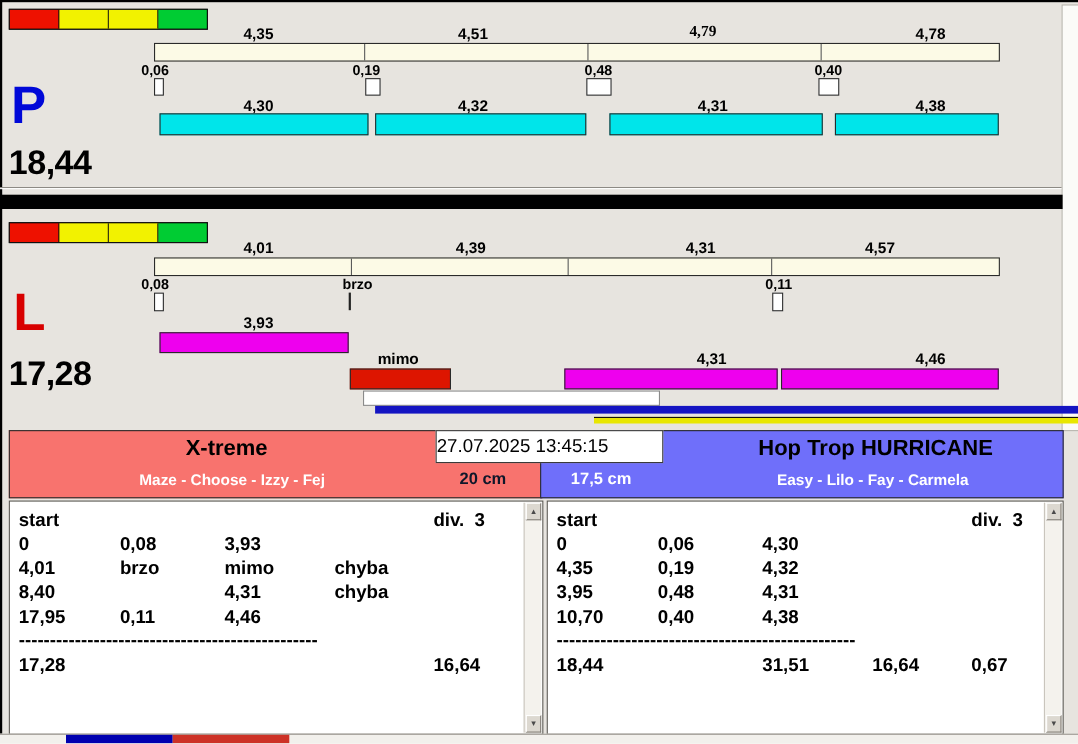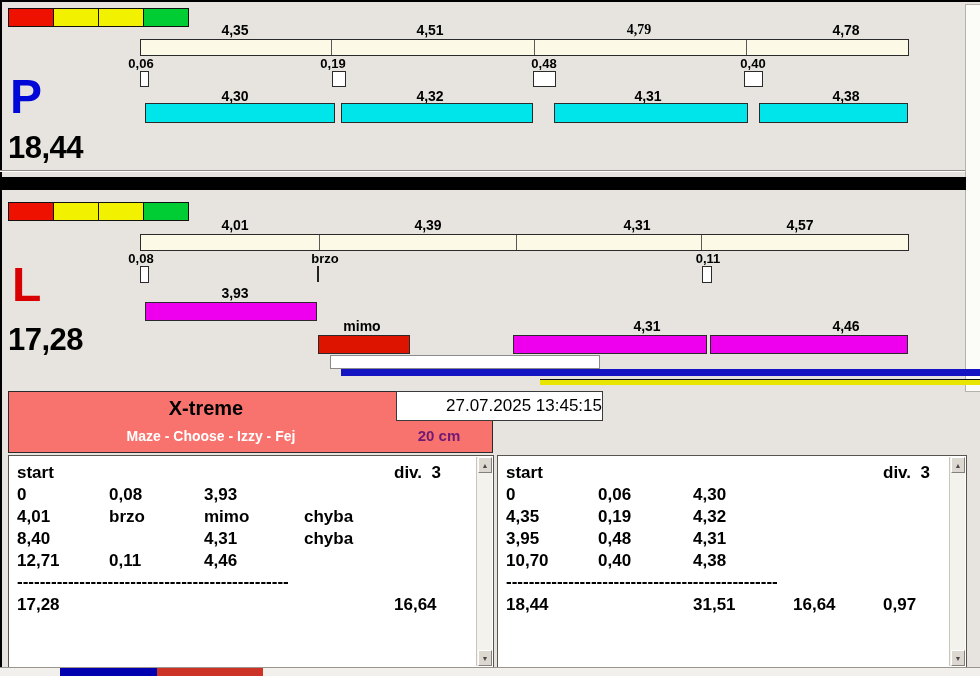--- a/index.html
+++ b/index.html
@@ -14,21 +14,21 @@
   .cream{background:#fcfae6;}
   .gapbox{background:#fff;}
   .vline{position:absolute;top:0;bottom:0;width:1px;background:#5a5a5a;}
   .cell-label{position:absolute;width:62px;text-align:center;font-size:14px;font-weight:bold;color:#000;}
   .gap-label{position:absolute;width:62px;text-align:center;font-size:13px;font-weight:bold;color:#000;}
   .bigletter{position:absolute;font-size:48px;line-height:46px;font-weight:bold;}
   .bigtotal{position:absolute;font-size:31px;line-height:32px;font-weight:bold;letter-spacing:-.5px;color:#000;}
   .hline{position:absolute;height:0;border-top:1px solid #8d8a84;border-bottom:1px solid #fff;}
   .header{position:absolute;border:1px solid #2a2a2a;}
   .htext{position:absolute;text-align:center;font-weight:bold;}
-  .datebox{position:absolute;background:#fff;border:1px solid #3a3a3a;text-align:right;
+  .datebox{position:absolute;background:#fff;border:1px solid #3a3a3a;text-align:left;
            font-size:17px;color:#000;}
   .results-panel{position:absolute;background:#fff;border:1px solid #58554f;}
   .row-cell{position:absolute;font-size:17px;font-weight:bold;color:#000;white-space:pre;line-height:20px;}
   .scrollbar{position:absolute;top:1px;right:1px;bottom:1px;width:15px;background:#f4f2ed;
              border-left:1px solid #c9c5bd;}
   .scroll-btn{position:absolute;left:1px;width:12px;height:14px;background:#dcd8d0;border:1px solid;
               border-color:#fff #85817a #85817a #fff;display:flex;align-items:center;justify-content:center;
               font-size:7px;color:#4a4a4a;}
   .whitestrip{position:absolute;background:#fbfbf8;border:1px solid #b5b2aa;}
 </style>
@@ -131,42 +131,47 @@
     <div class="bigtotal" style="left:8px;top:324px;">17,28</div>
   </div>
 
   <div class="abs" style="left:330px;top:355px;width:268px;height:12px;background:#fff;border:1px solid #8a8a8a;"></div>
   <div class="abs" style="left:341px;top:369px;width:639px;height:7px;background:#1414c2;"></div>
   <div class="abs" style="left:540px;top:379px;width:440px;height:5px;background:#e8e600;border-top:1px solid #111;"></div>
 
   <div class="header" style="left:8px;top:391px;width:483px;height:60px;background:#f8736e;">
     <div class="htext" style="left:47px;top:36px;width:310px;font-size:14px;color:#fff;">Maze - Choose - Izzy - Fej</div>
     <div class="htext" style="left:82px;top:5px;width:230px;font-size:20px;color:#000;">X-treme</div>
-    <div class="htext" style="left:395px;top:35px;width:70px;font-size:15px;color:#701a75;">20 cm</div>
+    <div class="htext" style="left:395px;top:35px;width:70px;font-size:15px;color:#0f172a;">20 cm</div>
+  </div>
+  <div class="header" style="left:491px;top:391px;width:474px;height:60px;background:#6f6ffa;">
+    <div class="htext" style="left:164px;top:5px;width:280px;font-size:20px;color:#000;">Hop Trop HURRICANE</div>
+    <div class="htext" style="left:12px;top:35px;width:85px;font-size:15px;color:#fff;">17,5 cm</div>
+    <div class="htext" style="left:154px;top:36px;width:295px;font-size:14px;color:#fff;">Easy - Lilo - Fay - Carmela</div>
   </div>
   <div class="datebox" style="left:396px;top:391px;width:205px;height:28px;line-height:27px;">27.07.2025 13:45:15</div>
 
   <div class="results-panel" style="left:8px;top:455px;width:484px;height:211px;">
     <div class="row-cell" style="left:8px;top:7px;">start</div>
     <div class="row-cell" style="left:385px;top:7px;">div.  3</div>
 
     <div class="row-cell" style="left:8px;top:29px;">0</div>
     <div class="row-cell" style="left:100px;top:29px;">0,08</div>
     <div class="row-cell" style="left:195px;top:29px;">3,93</div>
 
     <div class="row-cell" style="left:8px;top:51px;">4,01</div>
     <div class="row-cell" style="left:100px;top:51px;">brzo</div>
     <div class="row-cell" style="left:195px;top:51px;">mimo</div>
     <div class="row-cell" style="left:295px;top:51px;">chyba</div>
 
     <div class="row-cell" style="left:8px;top:73px;">8,40</div>
     <div class="row-cell" style="left:195px;top:73px;">4,31</div>
     <div class="row-cell" style="left:295px;top:73px;">chyba</div>
 
-    <div class="row-cell" style="left:8px;top:95px;">12,71</div>
+    <div class="row-cell" style="left:8px;top:95px;">17,95</div>
     <div class="row-cell" style="left:100px;top:95px;">0,11</div>
     <div class="row-cell" style="left:195px;top:95px;">4,46</div>
 
     <div class="row-cell" style="left:8px;top:116px;">------------------------------------------------</div>
 
     <div class="row-cell" style="left:8px;top:139px;">17,28</div>
     <div class="row-cell" style="left:385px;top:139px;">16,64</div>
 
     <div class="scrollbar">
       <div class="scroll-btn" style="top:0;">
@@ -196,21 +201,21 @@
 
     <div class="row-cell" style="left:8px;top:95px;">10,70</div>
     <div class="row-cell" style="left:100px;top:95px;">0,40</div>
     <div class="row-cell" style="left:195px;top:95px;">4,38</div>
 
     <div class="row-cell" style="left:8px;top:116px;">------------------------------------------------</div>
 
     <div class="row-cell" style="left:8px;top:139px;">18,44</div>
     <div class="row-cell" style="left:195px;top:139px;">31,51</div>
     <div class="row-cell" style="left:295px;top:139px;">16,64</div>
-    <div class="row-cell" style="left:385px;top:139px;">0,97</div>
+    <div class="row-cell" style="left:385px;top:139px;">0,67</div>
 
     <div class="scrollbar">
       <div class="scroll-btn" style="top:0;">
           <span>▲</span>
         </div>
       <div class="scroll-btn" style="bottom:0;">
           <span>▼</span>
         </div>
     </div>
   </div>

